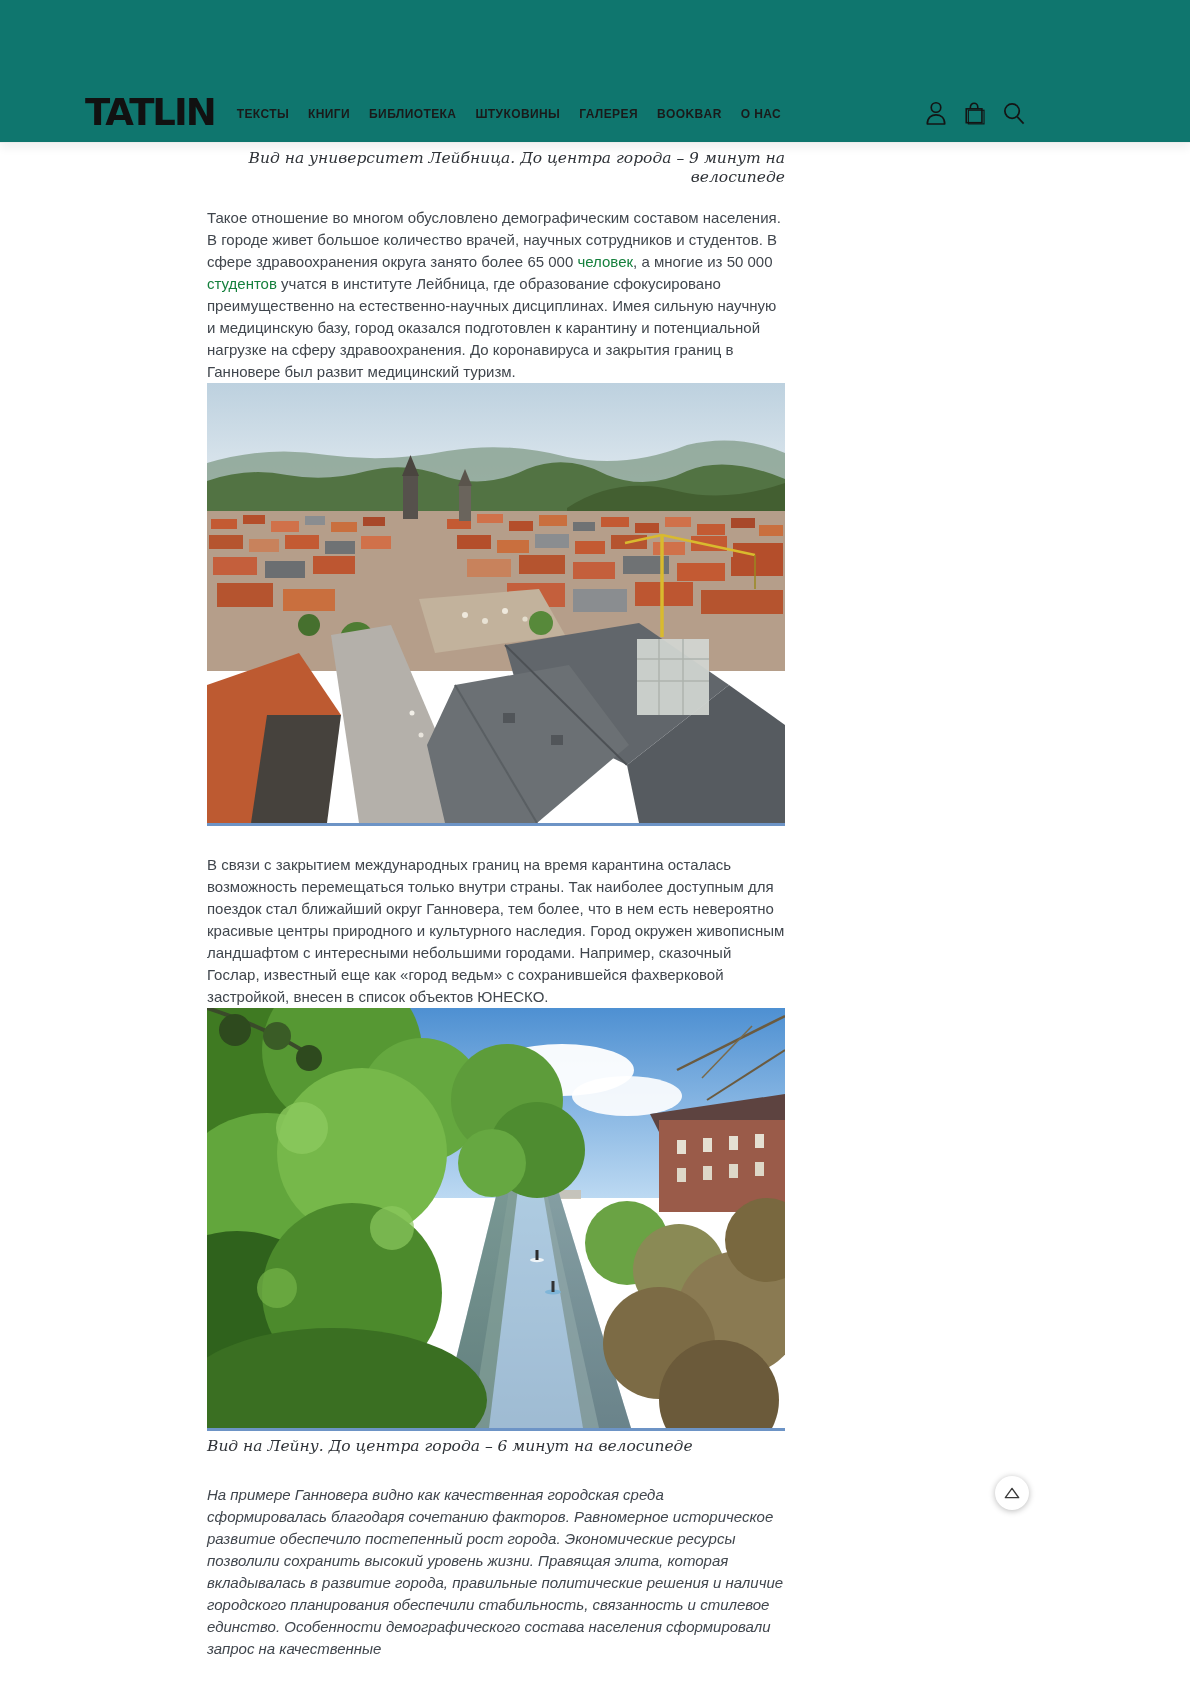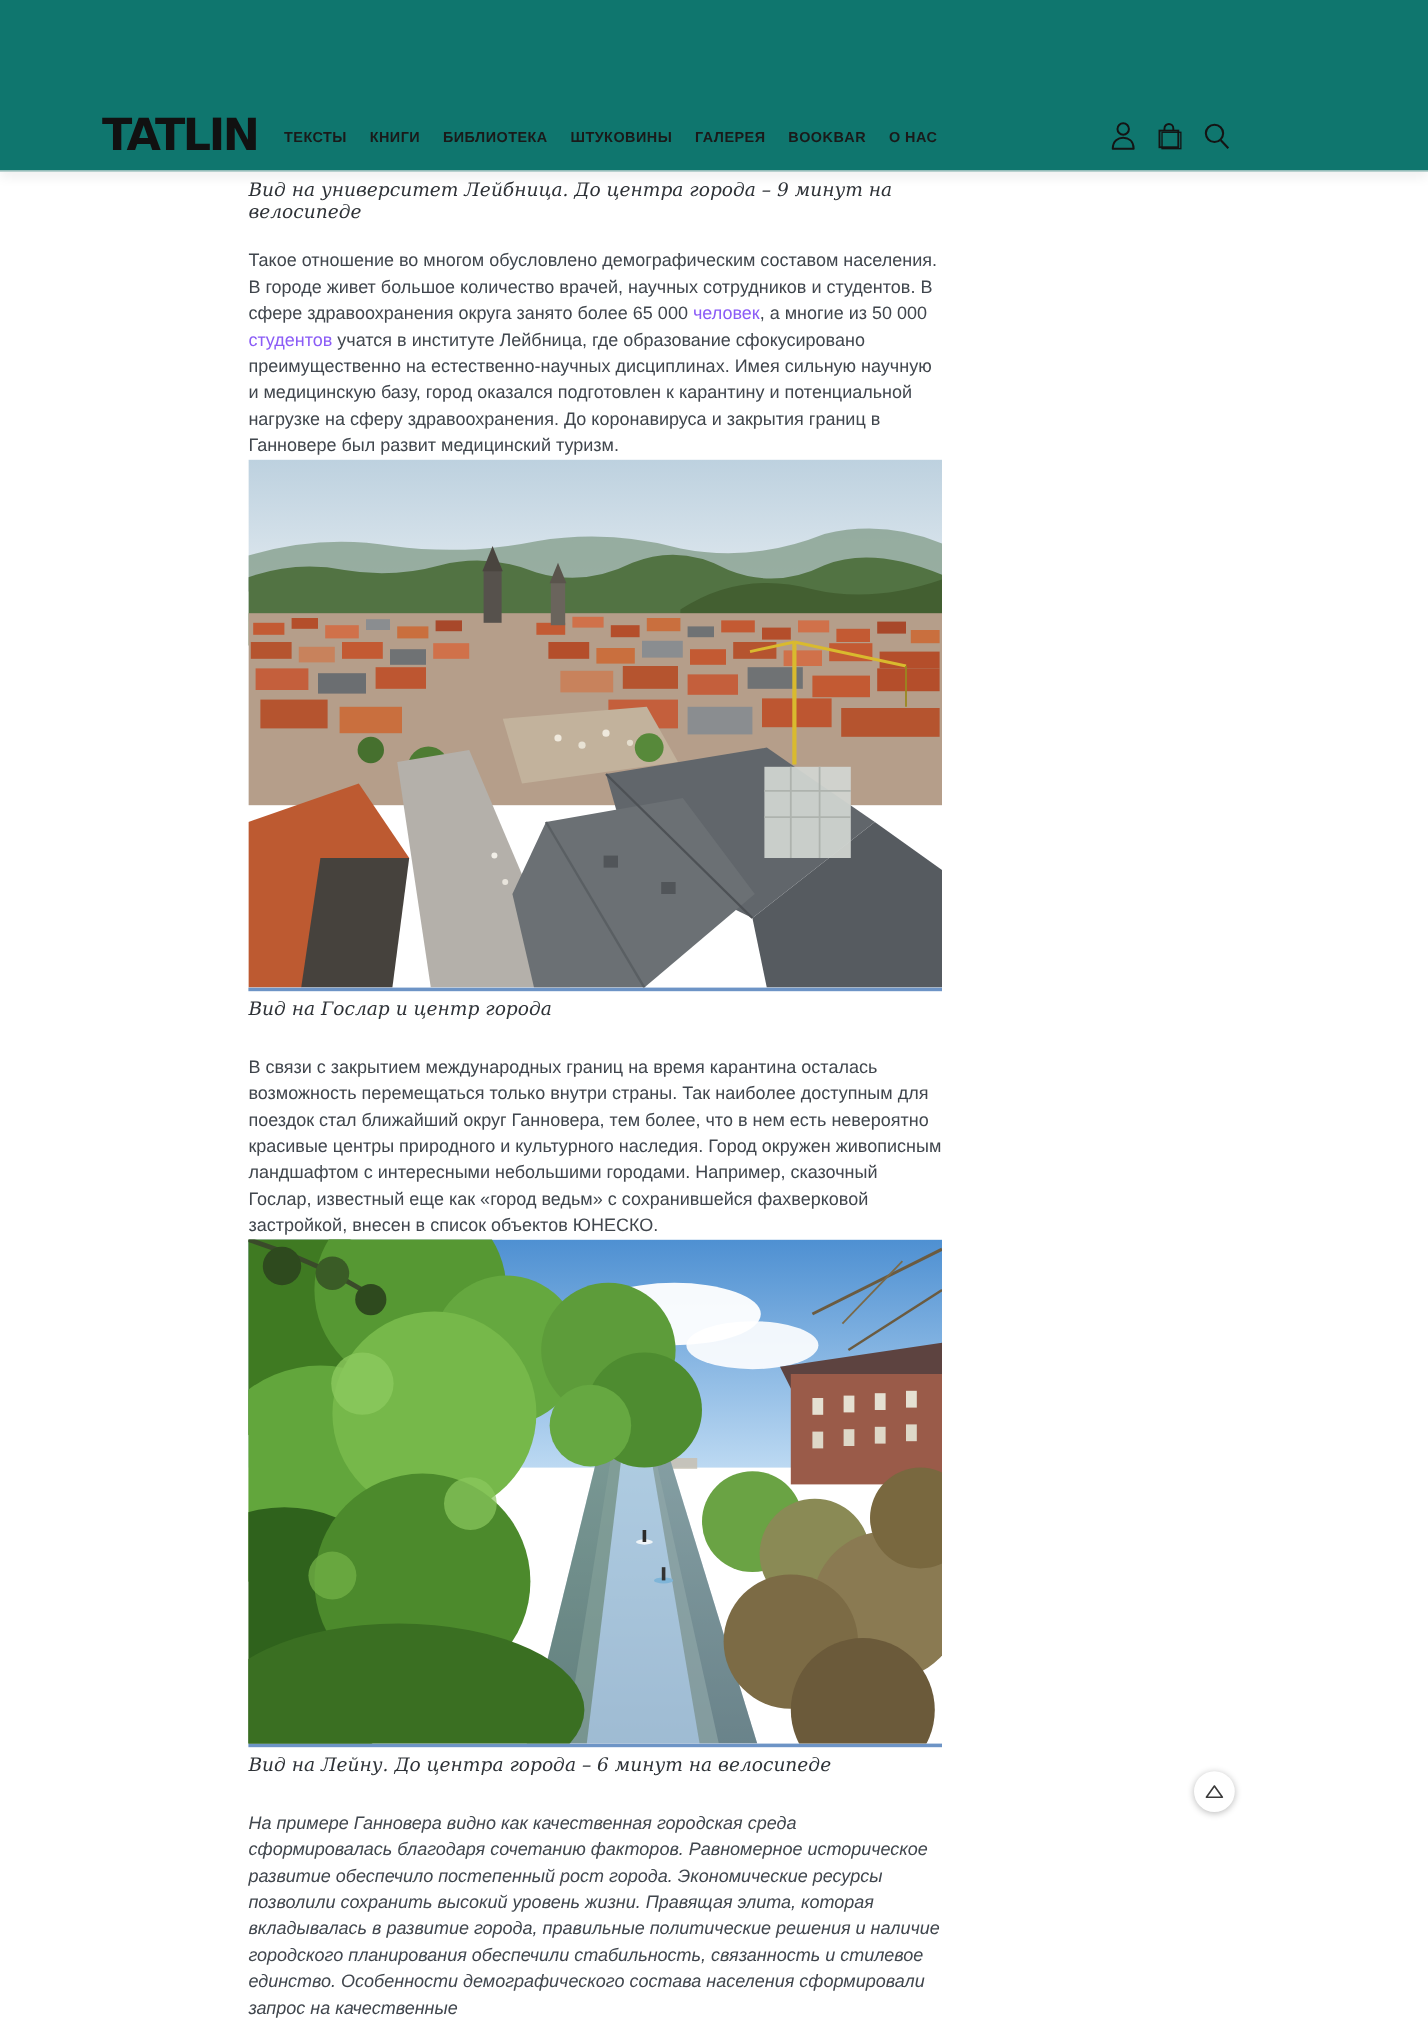--- a/index.html
+++ b/index.html
@@ -46,28 +46,28 @@
 
   
   .content {
     position:absolute; top:143px; left:207px; width:578px;
   }
   .caption {
     font-family:"DejaVu Serif", serif;
     font-style:italic; font-size:15.5px; color:#2e3237;
     line-height:19px;
   }
-  .top-caption { margin-top:6px; }
+  .top-caption { margin-top:6px;text-align:right; }
   .body-p {
     font-size:15px; line-height:22px; color:#40464d;
   }
   .p1 { margin-top:20px; }
   .p2 { margin-top:28px; }
   .p3 { margin-top:28px;font-style:italic; }
-  .inline-link { color:#8b5cf6; cursor:pointer; text-decoration:none; }
+  .inline-link { color:#15803d; cursor:pointer; text-decoration:none; }
 
   figure.photo { margin:0; }
   .photo-frame {
     width:578px; display:block;
     border-bottom:3px solid #6d94c6;
     line-height:0;
   }
   .fig1 { margin-top:14px; }
   .fig2 { margin-top:20px; }
   .fig-caption { margin-top:6px; }
@@ -227,21 +227,20 @@
         <line x1="430" y1="298" x2="502" y2="298" stroke="#aeb3ae" stroke-width="1.5"></line>
         <line x1="452" y1="256" x2="452" y2="332" stroke="#aeb3ae" stroke-width="1.5"></line>
         <line x1="476" y1="256" x2="476" y2="332" stroke="#aeb3ae" stroke-width="1.5"></line>
 
         <line x1="455" y1="152" x2="455" y2="254" stroke="#d9ba2e" stroke-width="3.5"></line>
         <line x1="455" y1="152" x2="548" y2="172" stroke="#d9ba2e" stroke-width="2.5"></line>
         <line x1="455" y1="152" x2="418" y2="160" stroke="#d9ba2e" stroke-width="2.5"></line>
         <line x1="548" y1="172" x2="548" y2="206" stroke="#9a8820" stroke-width="1.5"></line>
       </svg>
     </div>
-    <figcaption class="caption fig-caption">Вид на Гослар и центр города</figcaption>
   </figure>
 
   <p class="body-p p2">В связи с закрытием международных границ на время карантина осталась возможность перемещаться только внутри страны. Так наиболее доступным для поездок стал ближайший округ Ганновера, тем более, что в нем есть невероятно красивые центры природного и культурного наследия. Город окружен живописным ландшафтом с интересными небольшими городами. Например, сказочный Гослар, известный еще как «город ведьм» с сохранившейся фахверковой застройкой, внесен в список объектов ЮНЕСКО.</p>
 
   <figure class="photo fig2">
     <div class="photo-frame">
 
       <svg viewBox="0 0 578 420" preserveAspectRatio="none">
         <defs>
           <linearGradient id="sky2" x1="0" y1="0" x2="0" y2="1">

